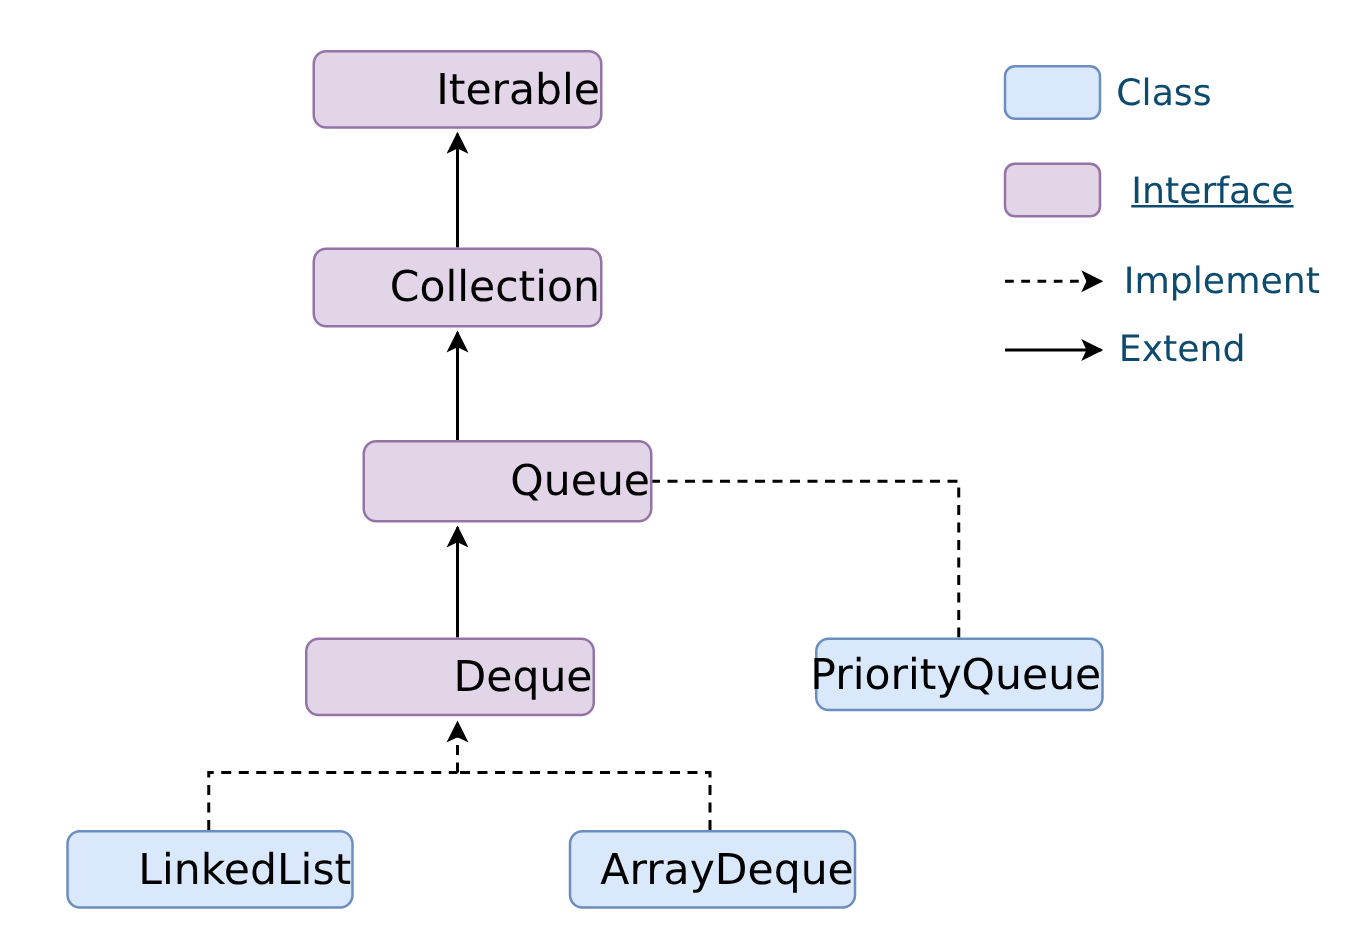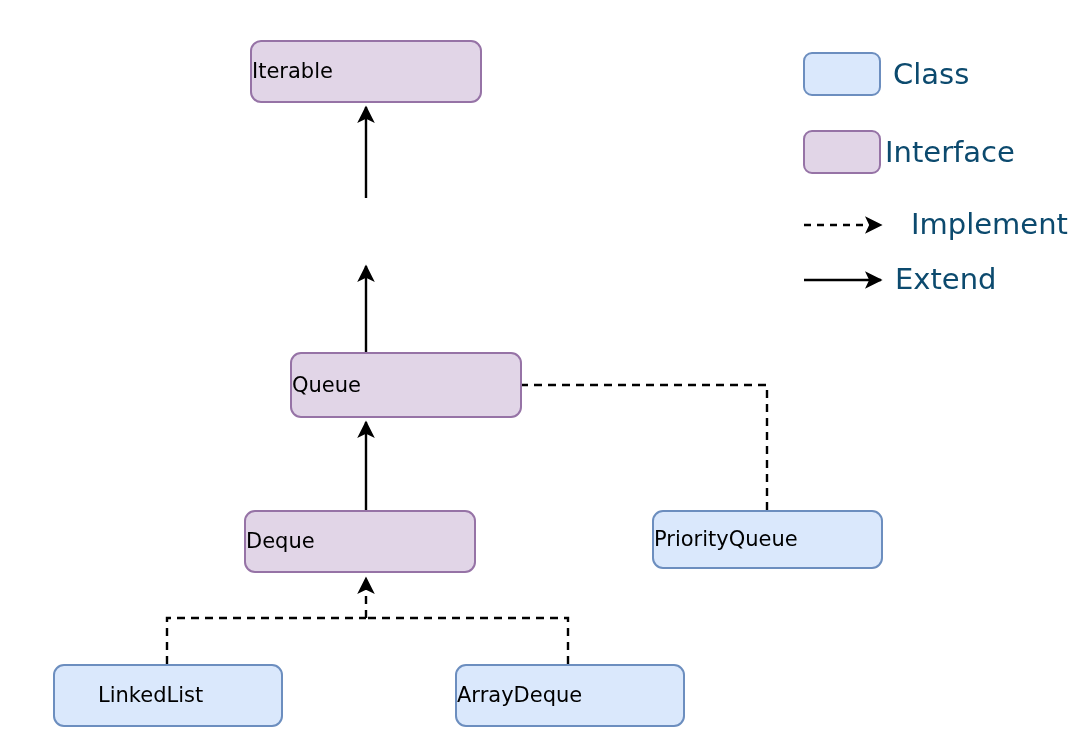--- a/index.html
+++ b/index.html
@@ -24,25 +24,25 @@
     top: 0;
     width: 1080px;
     height: 753px;
     pointer-events: none;
   }
   .node {
     position: absolute;
     box-sizing: border-box;
     display: flex;
     align-items: center;
-    justify-content: flex-start;
+    justify-content: flex-end;
     border-radius: 11px;
     border-width: 2px;
     border-style: solid;
-    font-size: 21px;
+    font-size: 34px;
     line-height: 1;
     color: #000000;
     white-space: nowrap;
   }
   .node.interface {
     background: #e1d5e7;
     border-color: #9673a6;
   }
   .node.klass {
     background: #dae8fc;
@@ -121,20 +121,23 @@
 
     <path d="M 568 664 L 568 618 L 366 618" fill="none" stroke="#000000" stroke-width="2.4" stroke-dasharray="8 6"></path>
 
     <path d="M 366 618 L 366 578" fill="none" stroke="#000000" stroke-width="2.4" stroke-dasharray="8 6" marker-end="url(#arrow-dashed)"></path>
   </svg>
 
   <div class="node interface" style="left:250px; top:40px; width:232px; height:63px;">
     <span>Iterable</span>
   </div>
 
+  <div class="node interface" style="left:250px; top:198px; width:232px; height:64px;">
+    <span>Collection</span>
+  </div>
 
   <div class="node interface" style="left:250px; top:352px; width:232px; height:66px;margin-left:40px;">
     <span>Queue</span>
   </div>
 
   <div class="node interface" style="left:244px; top:510px; width:232px; height:63px;">
     <span>Deque</span>
   </div>
 
   <div class="node klass" style="left:652px; top:510px; width:231px; height:59px;">
@@ -151,30 +154,30 @@
 
   <div class="legend">
 
     <div class="legend-row" style="top:12px;">
       <div class="legend-swatch klass"></div>
       <div class="legend-label" style="margin-left:12px;">Class</div>
     </div>
 
     <div class="legend-row" style="top:90px;">
       <div class="legend-swatch interface"></div>
-      <div class="legend-label" style="margin-left:4px;">Interface</div>
+      <div class="legend-label" style="margin-left:24px;text-decoration:underline;">Interface</div>
     </div>
 
     <div class="legend-row" style="top:170px;">
       <div class="legend-arrow-box">
         <svg width="90" height="24" viewBox="0 0 90 24" xmlns="http://www.w3.org/2000/svg">
           <path d="M 1 12 L 78 12" fill="none" stroke="#000000" stroke-width="2.4" stroke-dasharray="7 6" marker-end="url(#arrow-dashed)"></path>
         </svg>
       </div>
-      <div class="legend-label" style="margin-left:18px;">Implement</div>
+      <div class="legend-label" style="margin-left:6px;">Implement</div>
     </div>
 
     <div class="legend-row" style="top:225px;">
       <div class="legend-arrow-box">
         <svg width="90" height="24" viewBox="0 0 90 24" xmlns="http://www.w3.org/2000/svg">
           <path d="M 1 12 L 78 12" fill="none" stroke="#000000" stroke-width="2.4" marker-end="url(#arrow-solid)"></path>
         </svg>
       </div>
       <div class="legend-label" style="margin-left:2px;">Extend</div>
     </div>

